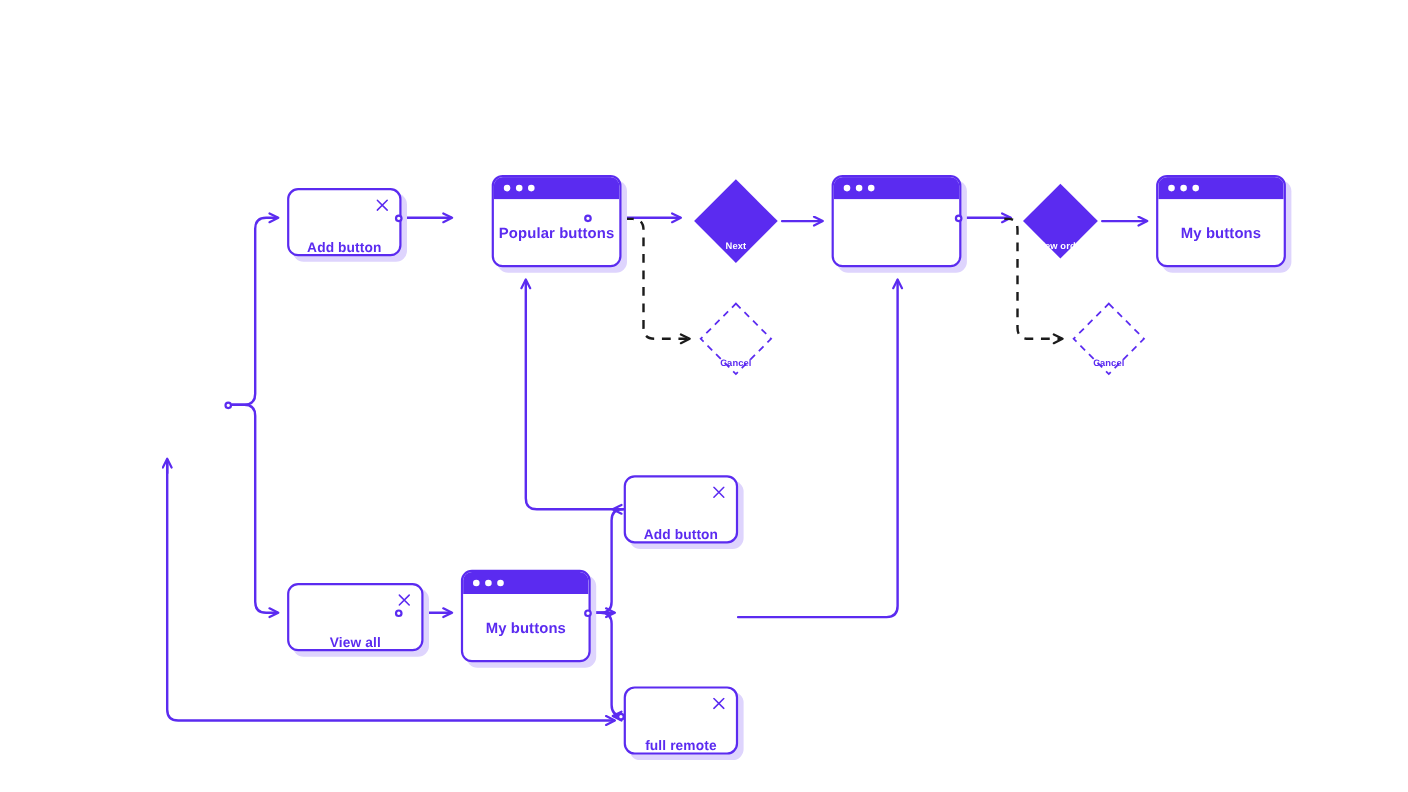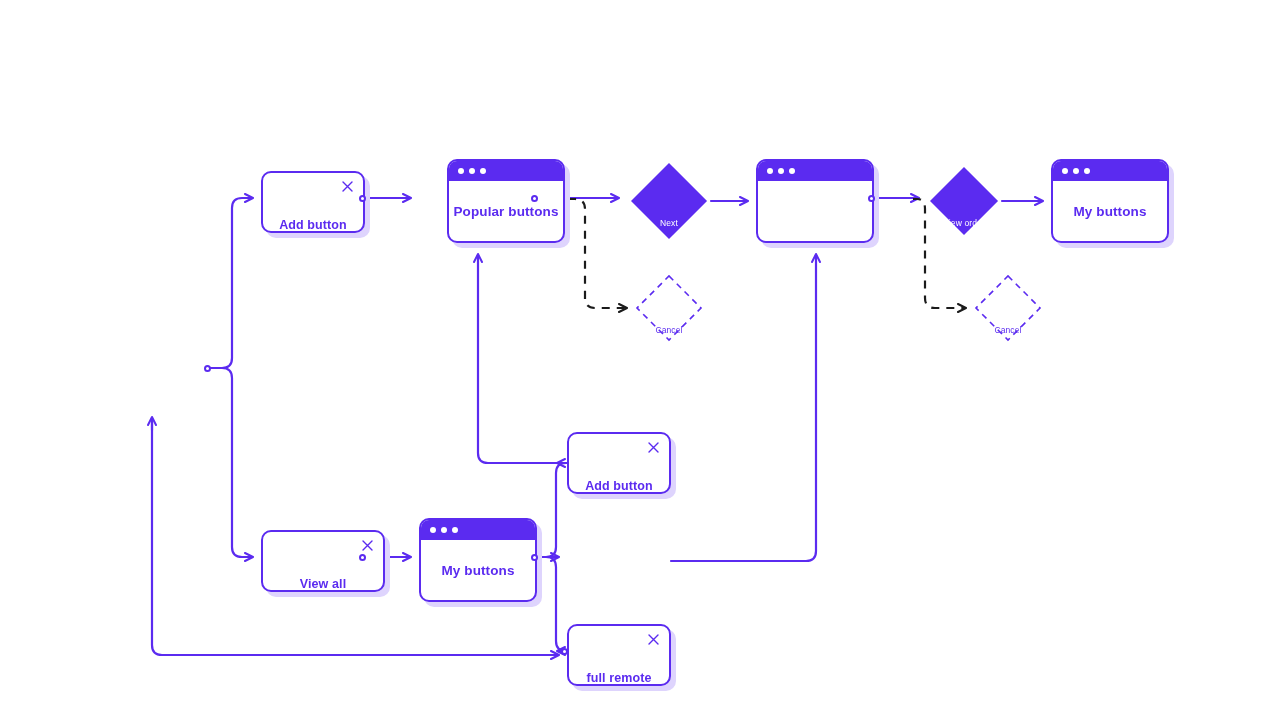--- a/index.html
+++ b/index.html
@@ -112,21 +112,21 @@
   .diamond .shape {
     position: absolute;
     left: 0; top: 0;
     width: 100%;
     height: 100%;
   }
   .diamond .dlabel {
     position: relative;
     z-index: 2;
     font-size: 8.5px;
-    font-weight: normal;
+    font-weight: bold;
     letter-spacing: 0.1px;
     text-align: center;
     margin-top: 44px;
   }
   .diamond.solid .dlabel { color: #ffffff; }
   .diamond.dashed .dlabel { color: #5B2BF0; text-align: right; }
   
   .port {
     position: absolute;
     width: 7px;

